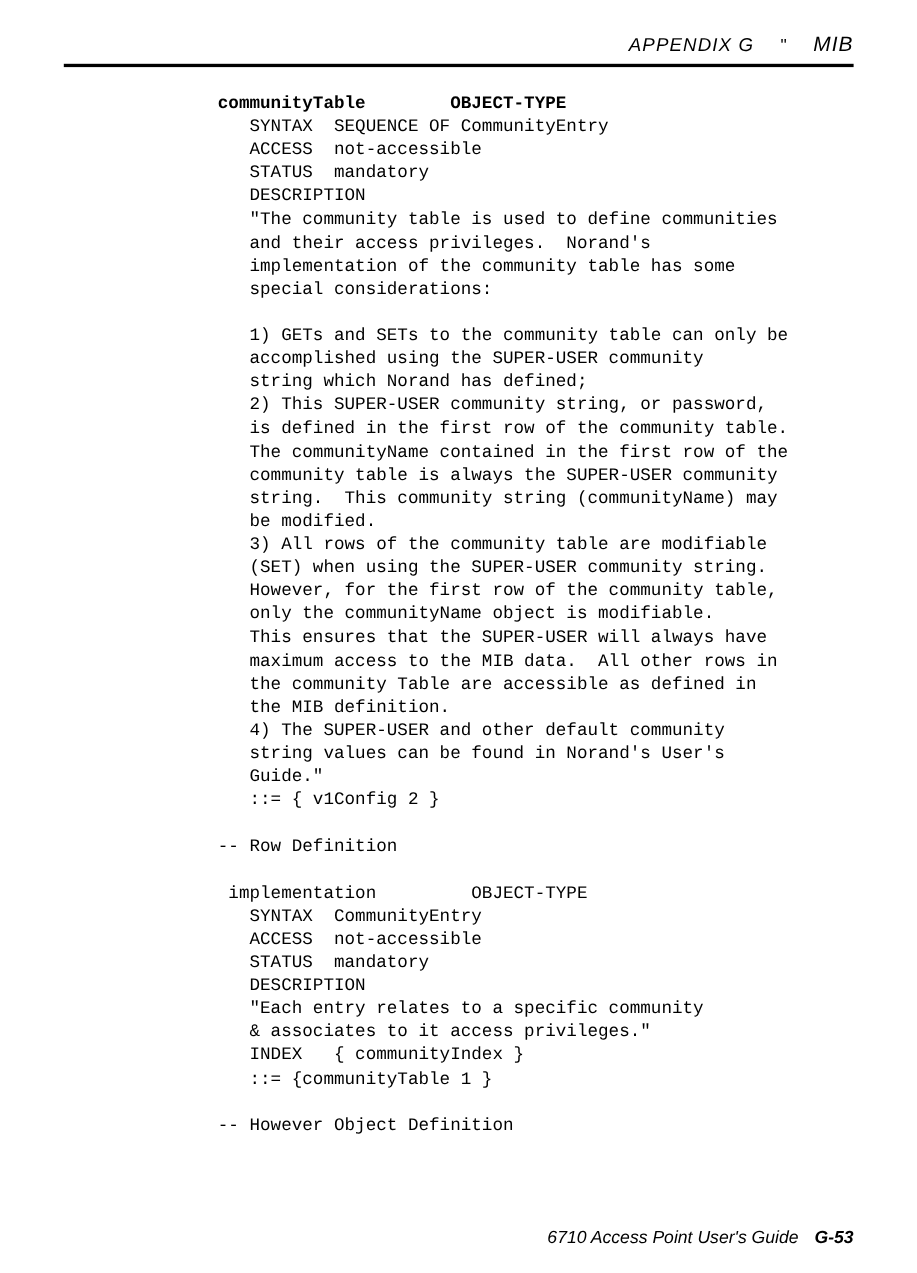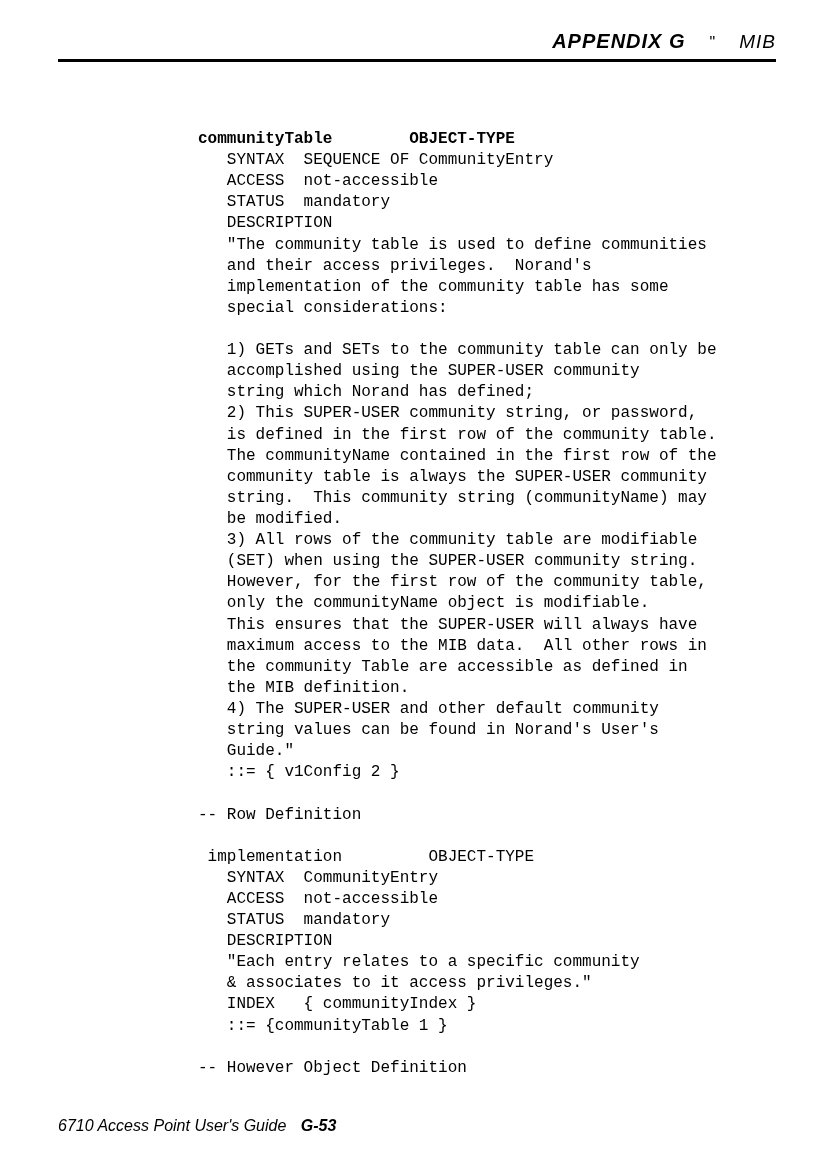--- a/index.html
+++ b/index.html
@@ -22,49 +22,49 @@
   }
   .topbar {
     display: flex;
     justify-content: flex-end;
     align-items: baseline;
     font-family: Arial, Helvetica, sans-serif;
     padding-bottom: 4px;
     gap: 24px;
   }
   .topbar .appx {
-    font-weight: 700;
+    font-weight: 400;
     font-style: italic;
     letter-spacing: 1px;
-    font-size: 20px;
+    font-size: 17px;
   }
   .topbar .mib {
     font-style: italic;
     font-size: 19px;
     letter-spacing: 1px;
   }
   .hr {
     height: 3px;
     background: #000;
     margin-top: 2px;
   }
   .content {
-    padding-top: 67px;
+    padding-top: 23px;
     padding-left: 140px;
     font-size: 16px;
     line-height: 1.32;
     white-space: pre;
     font-weight: 500;
   }
   .content .bold {
     font-weight: 900;
   }
   .footer {
     margin-top: auto;
-    text-align: left;
+    text-align: right;
     font-family: Arial, Helvetica, sans-serif;
     font-style: italic;
     font-size: 16px;
     padding-bottom: 22px;
   }
   .footer .pn {
     font-weight: 900;
     padding-left: 10px;
   }
 </style>

